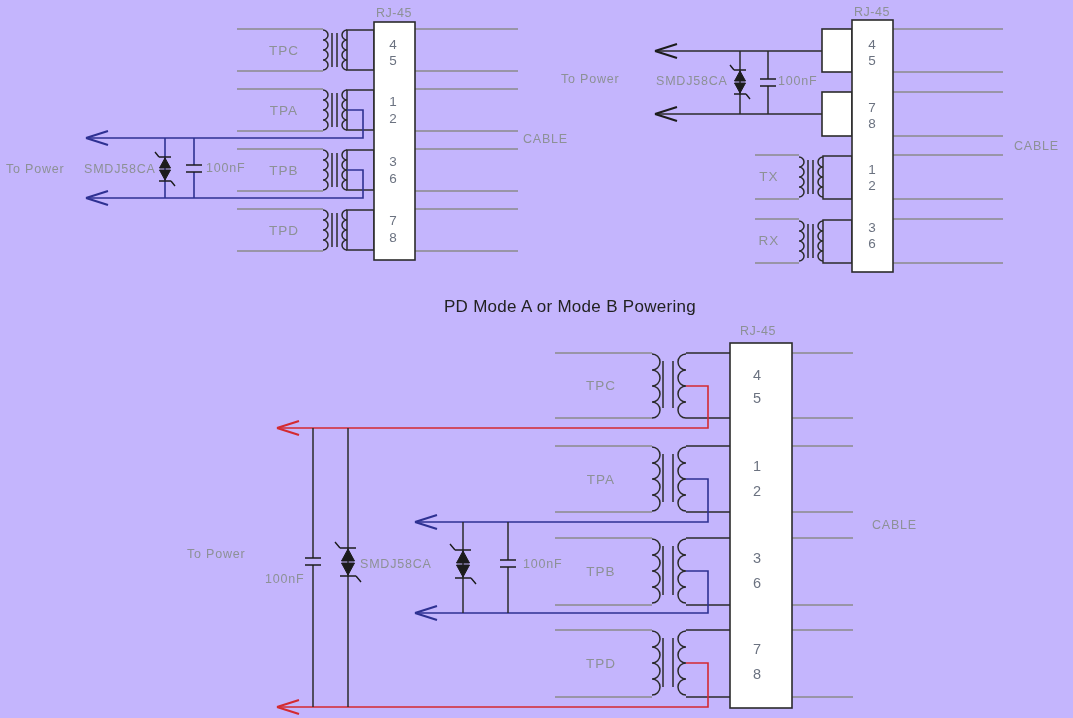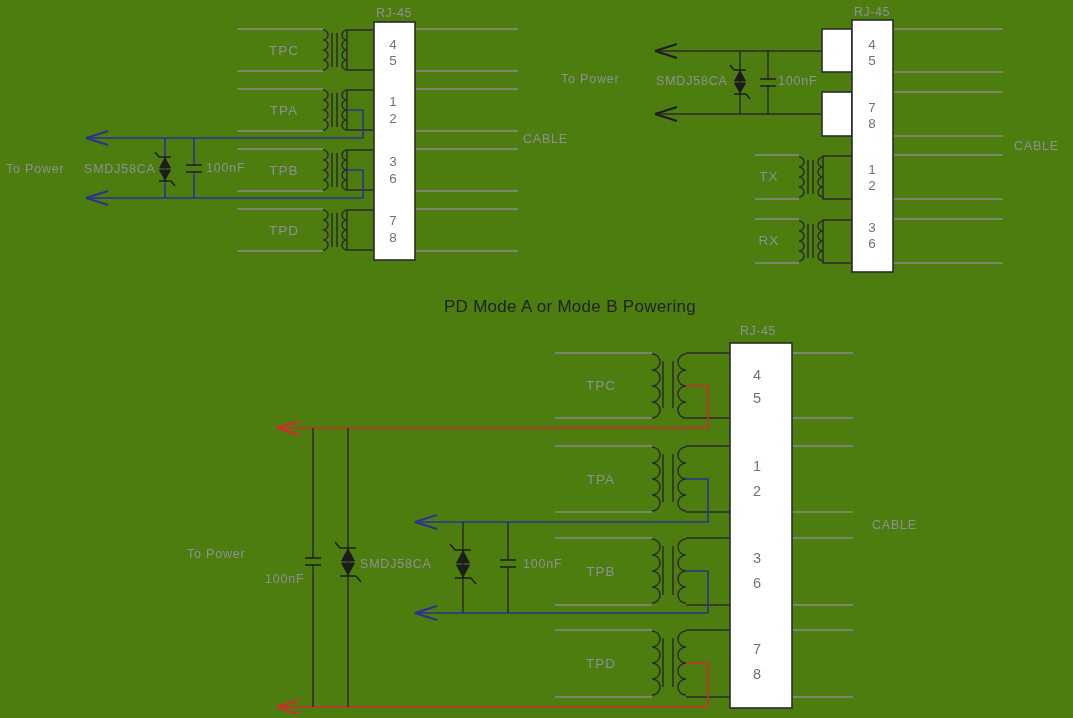--- a/index.html
+++ b/index.html
@@ -1,16 +1,16 @@
 <!DOCTYPE html>
 <html><head>
 <meta charset="utf-8">
 <style>
   html,body{margin:0;padding:0;background:#ffffff;}
-  .stage{position:relative;width:1073px;height:718px;background:#4d7c0f;overflow:hidden;}
+  .stage{position:relative;width:1073px;height:718px;background:#c4b5fd;overflow:hidden;}
   svg text{font-family:"Liberation Sans",sans-serif;}
   .lbl{fill:#8d9196;font-size:12.5px;letter-spacing:.8px;}
   .rjlbl{fill:#8d9196;font-size:12.5px;letter-spacing:.5px;}
   .tlabel{fill:#8d9196;font-size:13.5px;letter-spacing:1px;}
   .pin{fill:#6b7280;font-size:13.5px;}
   .pinB{fill:#6b7280;font-size:14.5px;}
   .title{fill:#222222;font-size:17px;letter-spacing:.3px;}
   .w{stroke:#8a8a8a;stroke-width:1.7;fill:none;}
   .k{stroke:#2b2b2b;stroke-width:1.5;fill:none;}
   .box{stroke:#2b2b2b;stroke-width:1.6;fill:#ffffff;}

